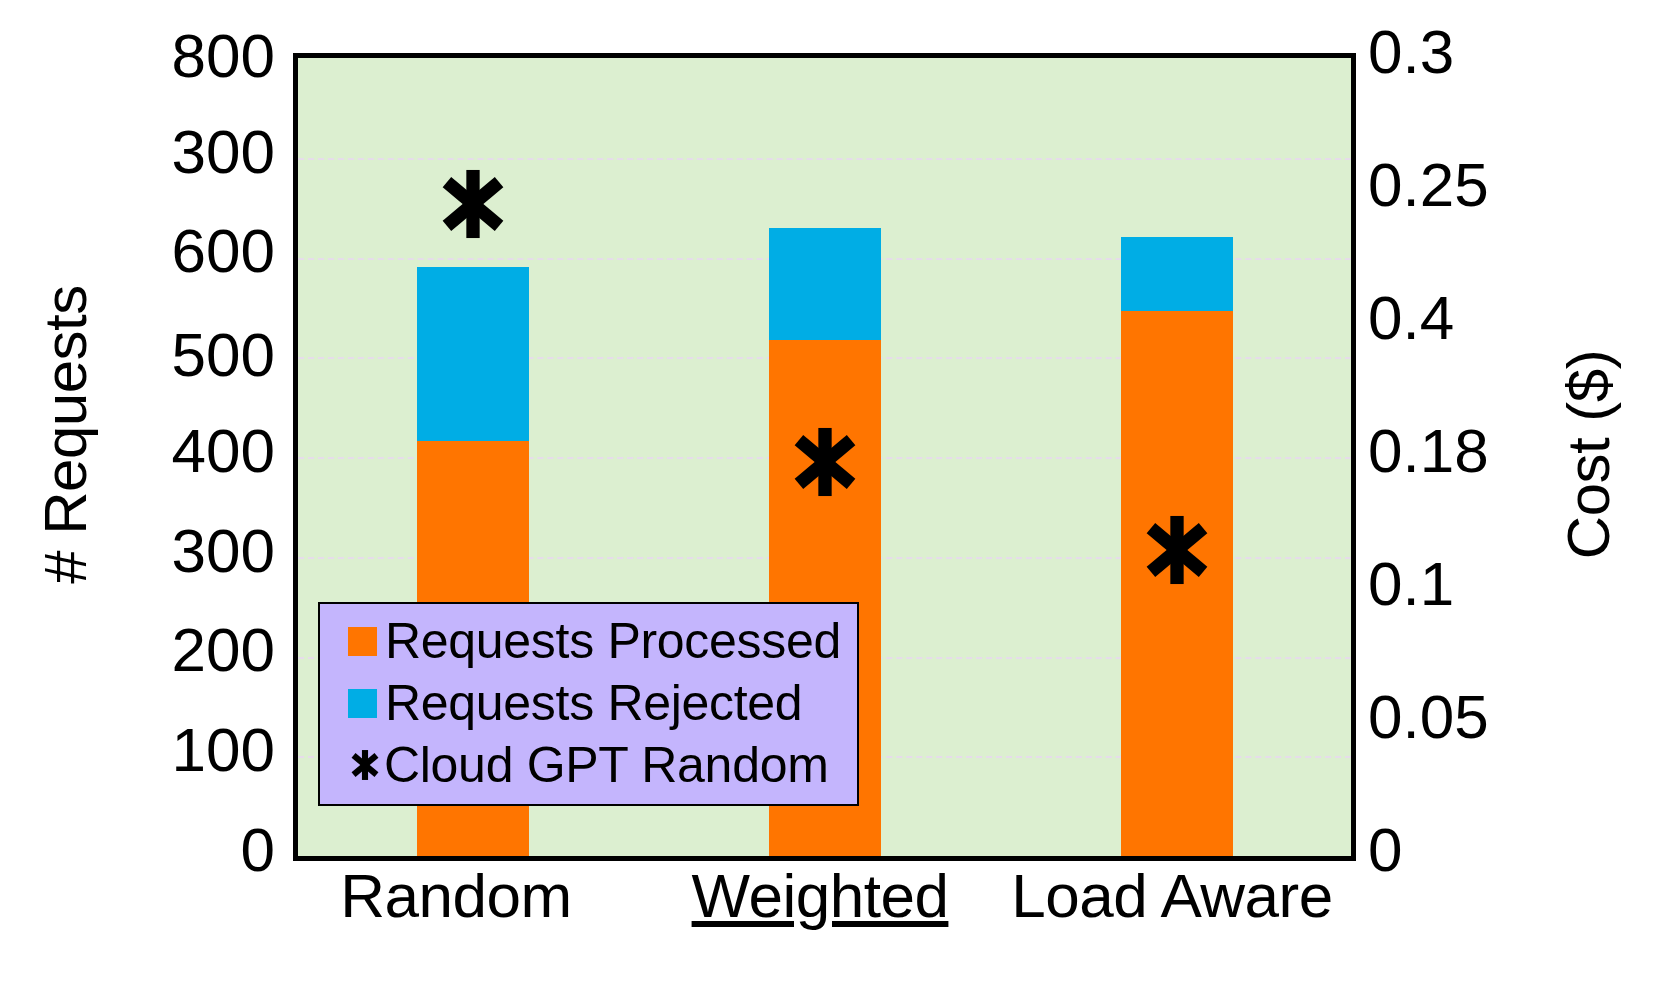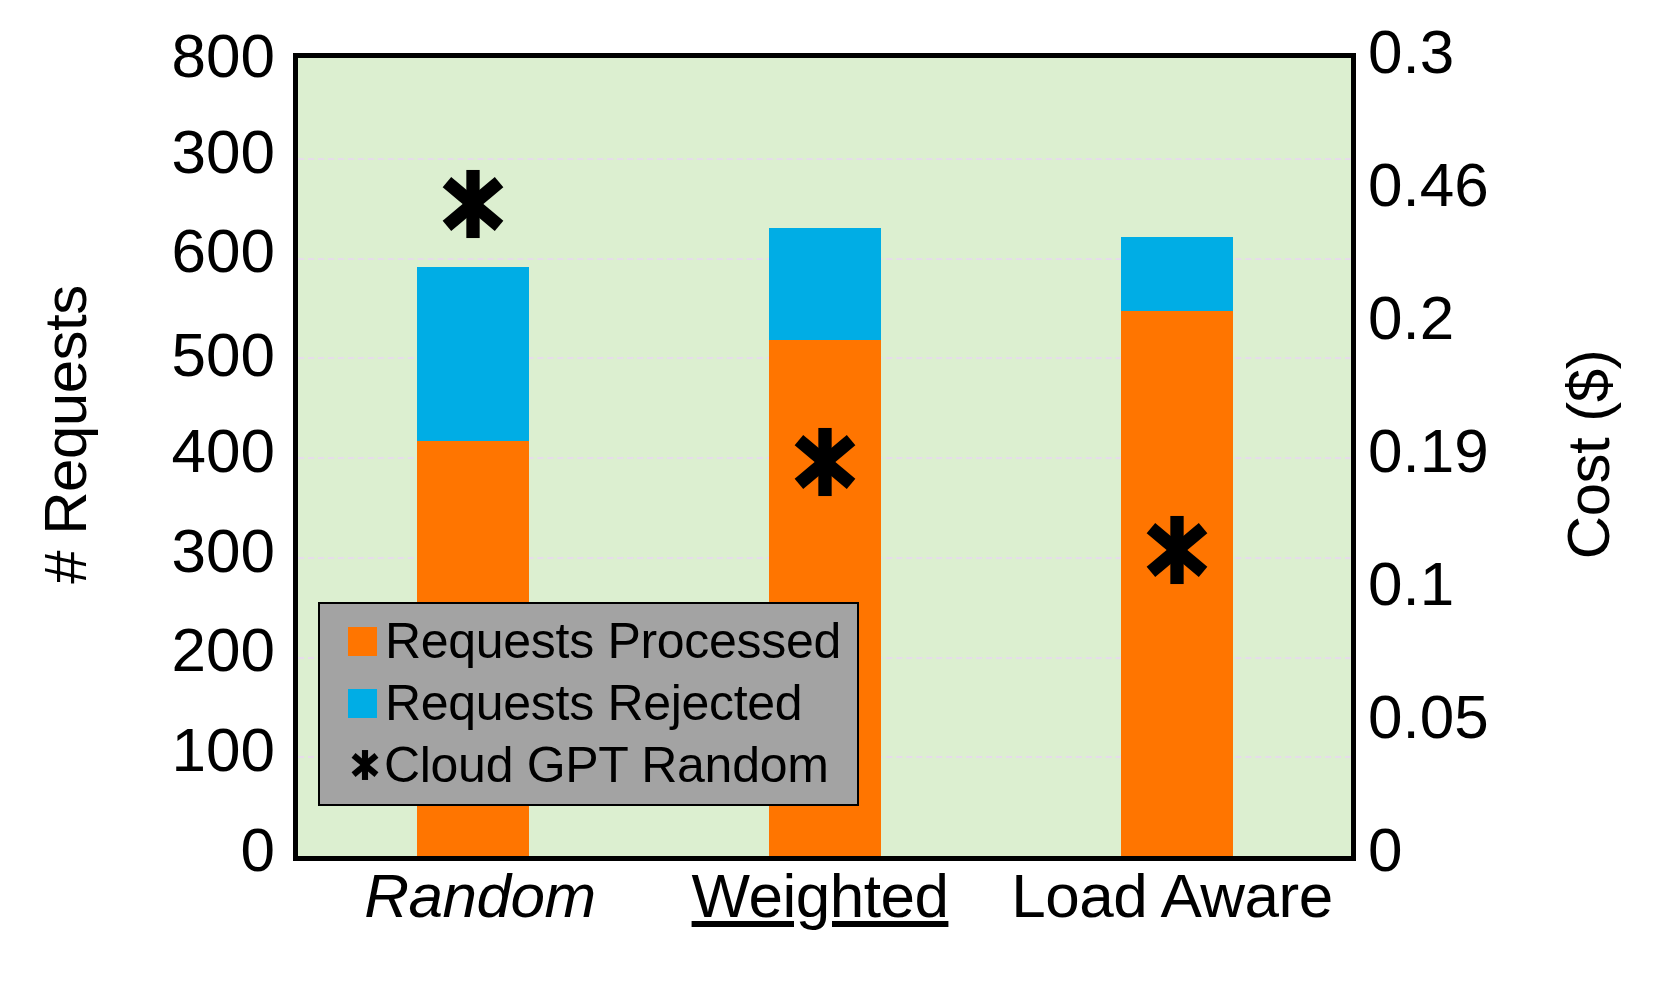--- a/index.html
+++ b/index.html
@@ -107,21 +107,21 @@
     margin-top: -37px;
   }
   .marker svg { display: block; width: 74px; height: 74px; }
 
   
   #legend {
     position: absolute;
     left: 318px;
     top: 602px;
     width: 541px;
-    background: #a3a3a3;
+    background: #c4b5fd;
     border: 2px solid #000000;
     padding: 6px 0 8px 0;
     box-sizing: border-box;
   }
   .legend-row {
     display: flex;
     align-items: center;
     height: 62px;
     padding-left: 28px;
   }
@@ -172,23 +172,23 @@
   <div class="tick tick-left" style="top: 120.51px;">300</div>
   <div class="tick tick-left" style="top: 220.26px;">600</div>
   <div class="tick tick-left" style="top: 324px;">500</div>
   <div class="tick tick-left" style="top: 419.76px;">400</div>
   <div class="tick tick-left" style="top: 519.51px;">300</div>
   <div class="tick tick-left" style="top: 619.26px;">200</div>
   <div class="tick tick-left" style="top: 719.01px;">100</div>
   <div class="tick tick-left" style="top: 818.76px;">0</div>
 
   <div class="tick tick-right" style="top: 20.76px;">0.3</div>
-  <div class="tick tick-right" style="top: 153.76px;">0.46</div>
-  <div class="tick tick-right" style="top: 286.76px;">0.2</div>
-  <div class="tick tick-right" style="top: 419.76px;">0.19</div>
+  <div class="tick tick-right" style="top: 153.76px;">0.25</div>
+  <div class="tick tick-right" style="top: 286.76px;">0.4</div>
+  <div class="tick tick-right" style="top: 419.76px;">0.18</div>
   <div class="tick tick-right" style="top: 552.76px;">0.1</div>
   <div class="tick tick-right" style="top: 685.76px;">0.05</div>
   <div class="tick tick-right" style="top: 818.76px;">0</div>
 
   <div id="plot">
     <div id="plot-inner">
         <div class="gridline" style="top: 698.25px;"></div>
         <div class="gridline" style="top: 598.5px;"></div>
         <div class="gridline" style="top: 498.75px;"></div>
         <div class="gridline" style="top: 399px;"></div>
@@ -253,17 +253,17 @@
             <rect x="41" y="6" width="18" height="88"></rect>
             <rect x="41" y="6" width="18" height="88" transform="rotate(50 50 50)"></rect>
             <rect x="41" y="6" width="18" height="88" transform="rotate(-50 50 50)"></rect>
           </g>
         </svg>
       </span>
       <span class="legend-label">Cloud GPT Random</span>
     </div>
   </div>
 
-  <div class="cat-label" style="width: 320px; left: 320px; font-style: italic;">Random</div>
+  <div class="cat-label" style="width: 320px; left: 296px;">Random</div>
   <div class="cat-label" style="width: 340px; left: 650px; text-decoration: underline;">Weighted</div>
   <div class="cat-label" style="width: 400px; left: 972px;">Load Aware</div>
 
 </div>
 
 </body></html>

